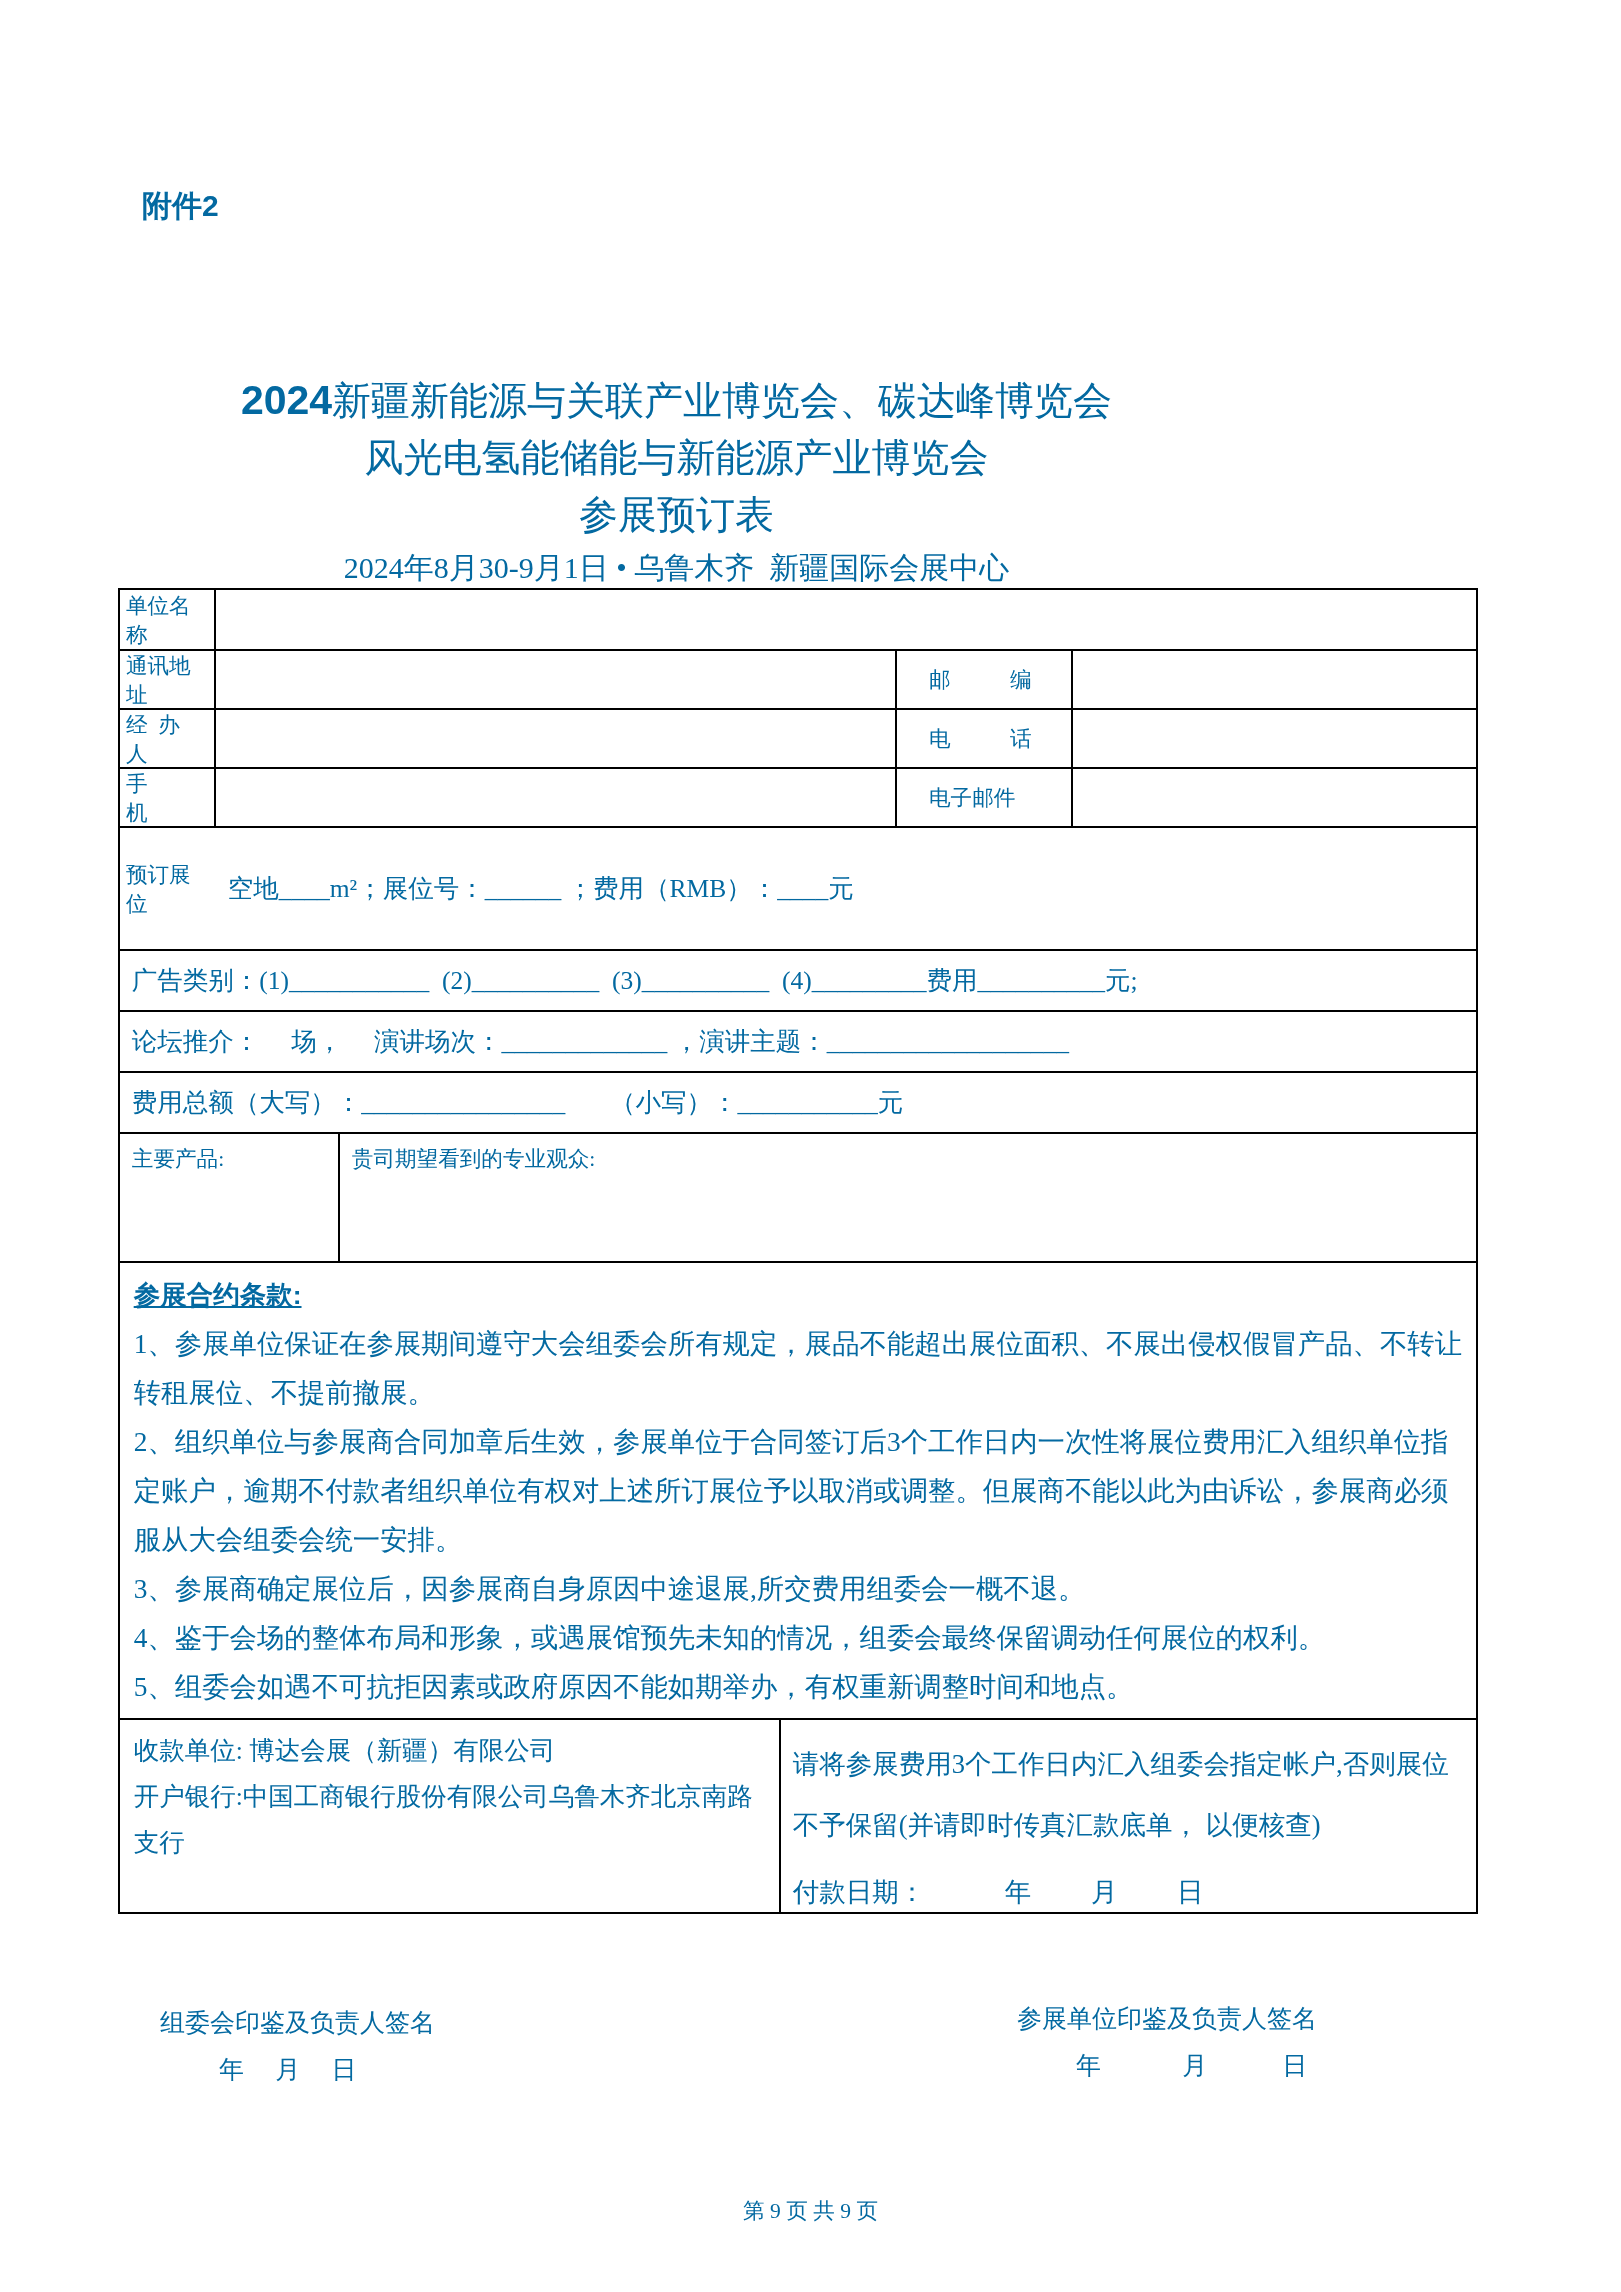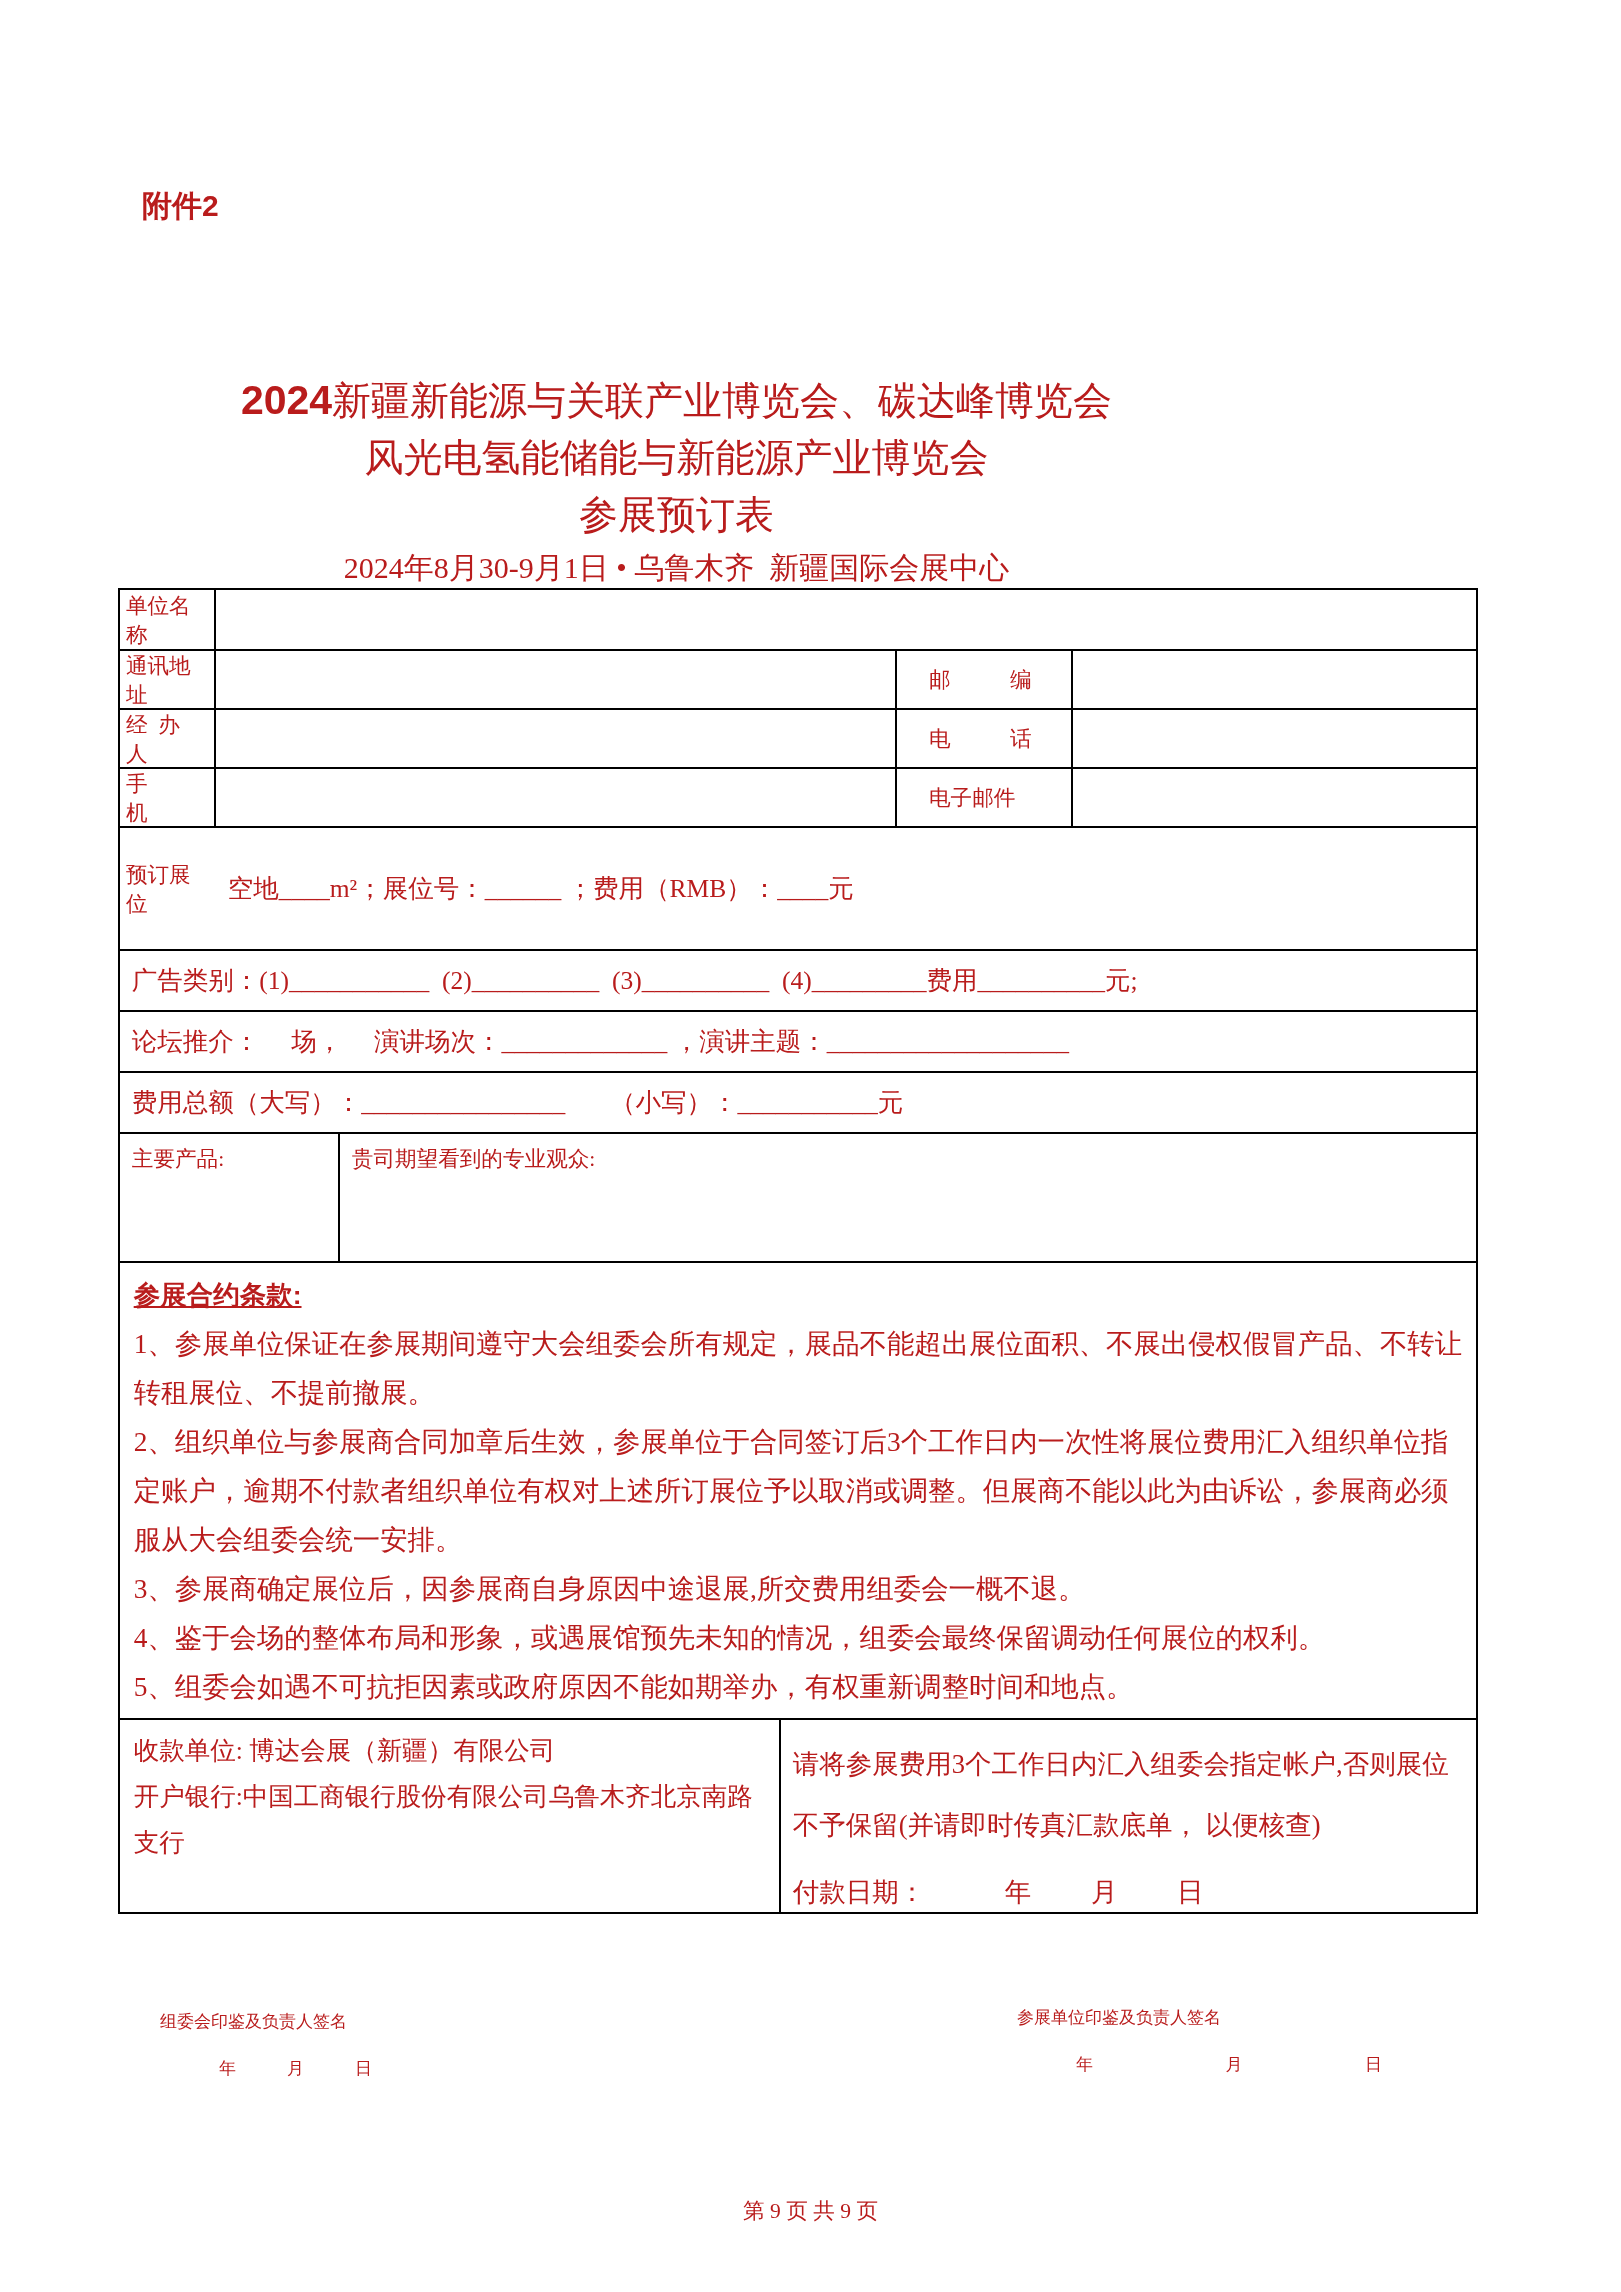--- a/index.html
+++ b/index.html
@@ -1,20 +1,20 @@
 <!DOCTYPE html>
 <html><head>
 <meta charset="utf-8">
 <style>
   html,body { margin:0; padding:0; background:#ffffff; }
   .page {
     position:relative;
     width:1621px; height:2293px;
     background:#ffffff;
-    color:#b91c1c;
+    color:#0369a1;
     font-family:"Liberation Serif", serif;
     overflow:hidden;
   }
   [data-bind] { white-space:pre-wrap; }
 
   
   .attachment {
     position:absolute; left:142px; top:186px;
     font-family:"Liberation Sans", sans-serif;
     font-size:30px; font-weight:600;
@@ -63,21 +63,21 @@
   .terms-cell { display:block; padding:7.8px 13.7px; font-size:27.4px; line-height:49px; }
   .terms-title { font-weight:bold; font-family:"Liberation Sans", sans-serif; font-size:26.5px;text-decoration:underline; }
   .term-item { }
 
   .cK1 { width:659px; display:block; padding:7.8px 13.7px; font-size:25.5px; line-height:46px; }
   .cK2 { flex:1; display:block; padding:13.7px 11.8px; font-size:26.5px; }
   .pay-note { line-height:61px; }
   .pay-date { margin-top:17.6px; line-height:39px; }
 
   
-  .sig { position:absolute; font-size:17px; line-height:27.4px;font-family:Liberation Mono, monospace; }
+  .sig { position:absolute; font-size:25px; line-height:27.4px; }
   .sig-left  { left:160px; top:2009px; }
   .sig-right { left:997px; top:2005px;margin-left:20px; }
   .sig-date  { margin-top:19.6px; padding-left:59px; }
   .footer {
     position:absolute; left:0; right:0; top:2196px;
     text-align:center; font-size:21.6px;
   }
 </style>
 </head>
 <body>

